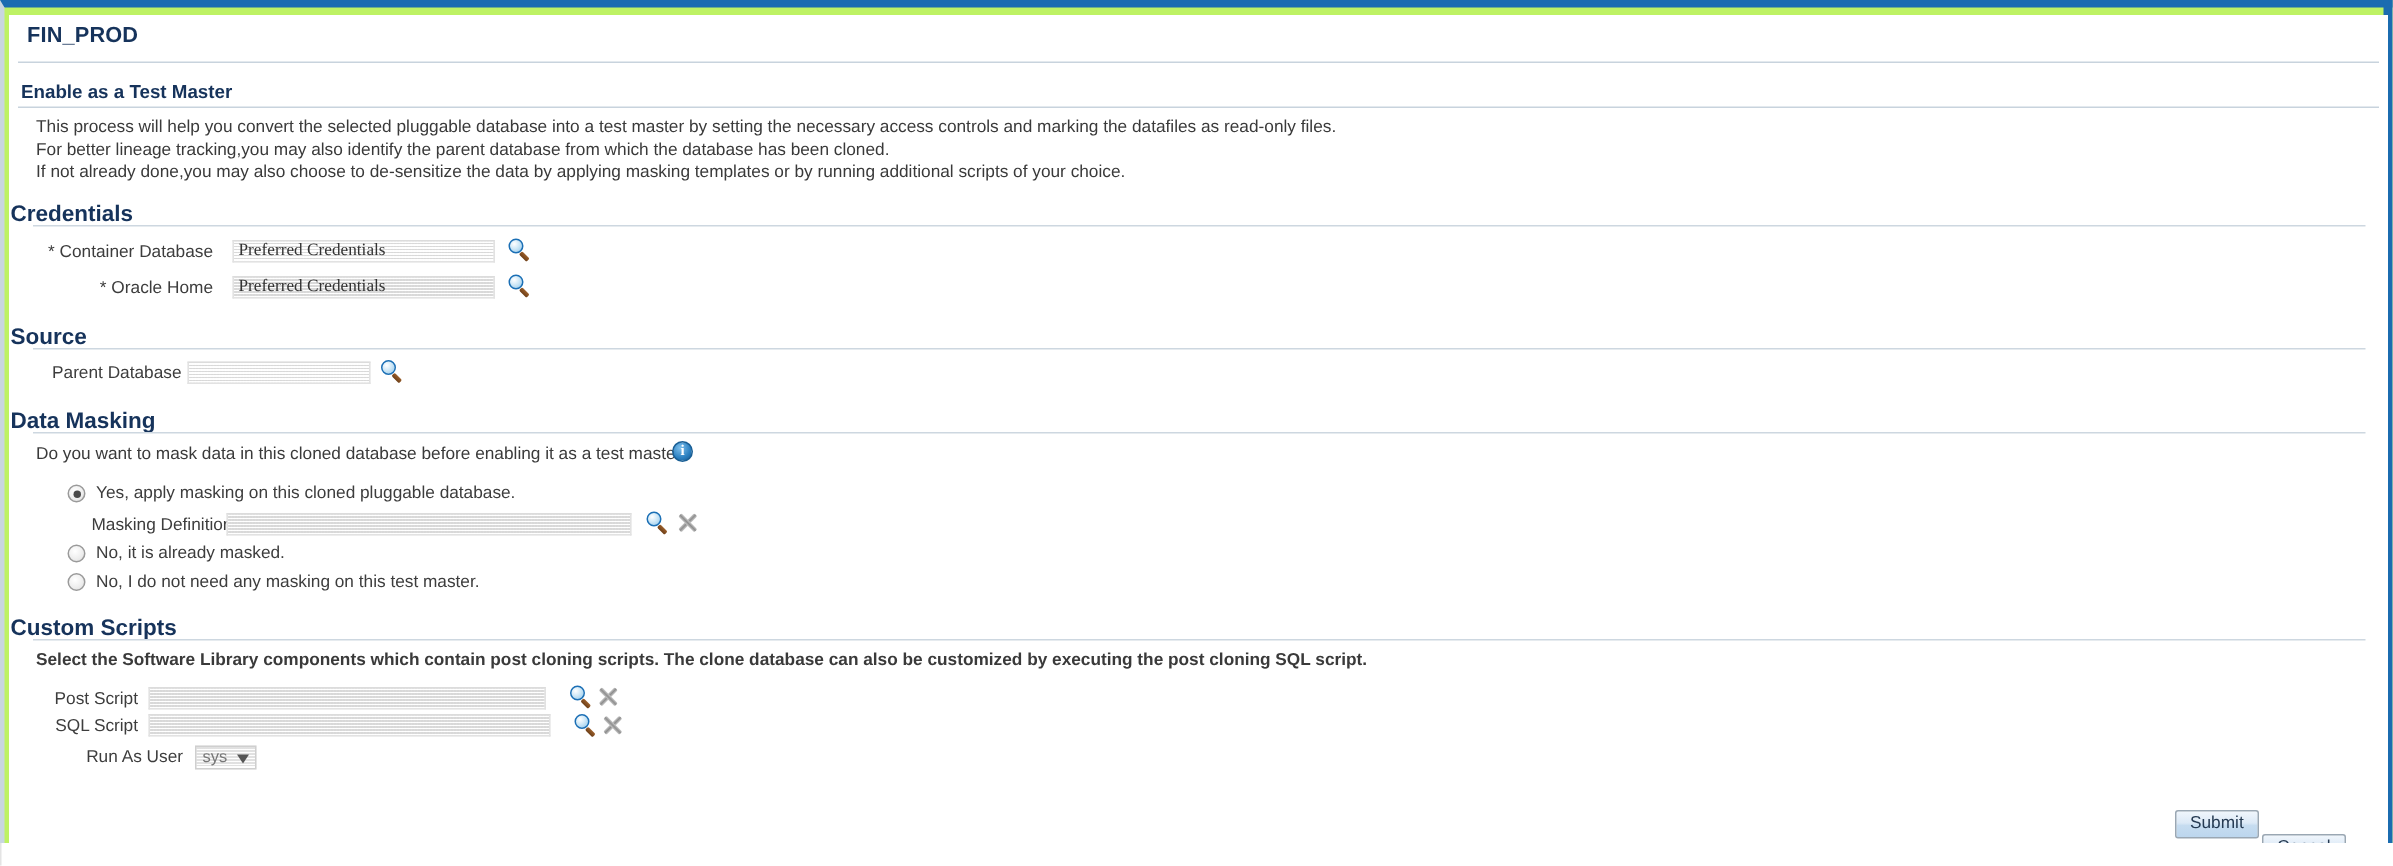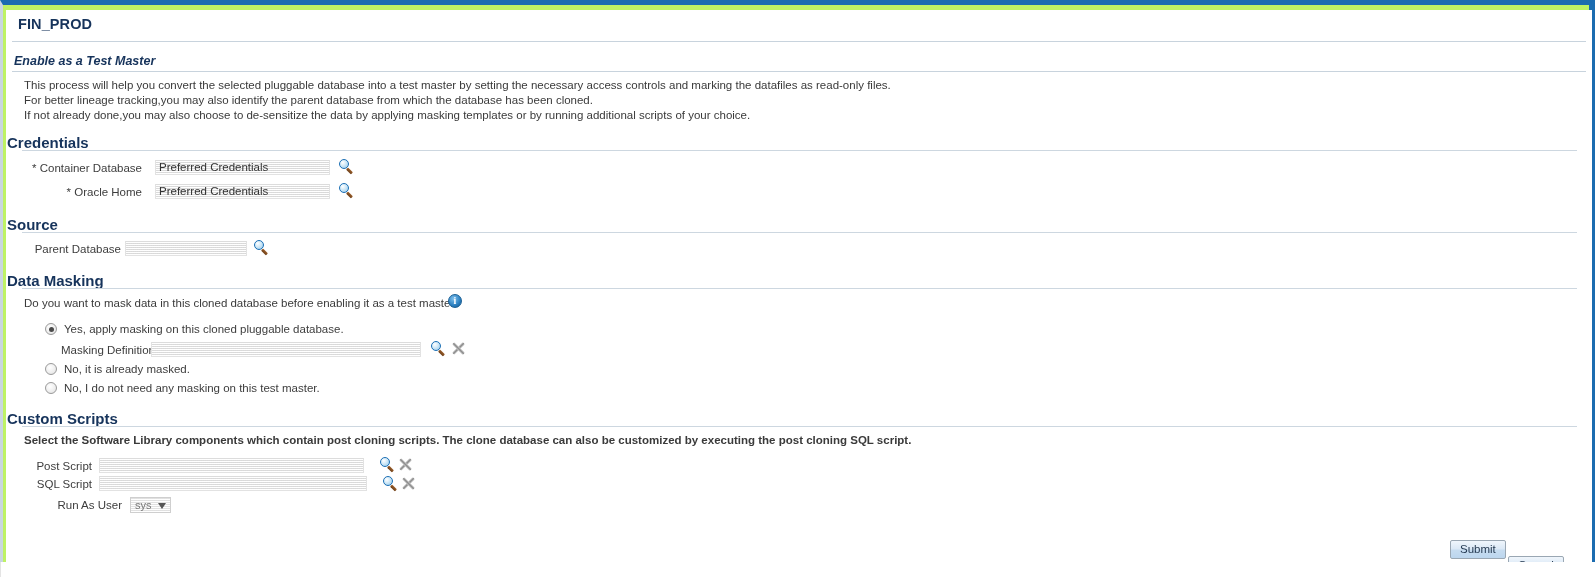--- a/index.html
+++ b/index.html
@@ -53,21 +53,20 @@
     background: #c8d3dd;
   }
 
   
   .subhead {
     position: absolute;
     left: 8px;
     font-size: 12.5px;
     font-weight: bold;
     color: #16335b;
-    font-style: italic;
   }
 
   
   .intro {
     position: absolute;
     left: 18px;
     font-size: 11.5px;
     color: #3a3a3a;
     line-height: 15.2px;
     white-space: nowrap;
@@ -117,20 +116,21 @@
         rgba(222,222,222,0.55) 1px,
         rgba(222,222,222,0.55) 2px);
     border: 1px solid #e2e2e2;
     border-top-color: #dcdcdc;
     font-size: 11.5px;
     color: #333333;
     line-height: 13px;
     padding: 0 3px;
     overflow: hidden;
     white-space: nowrap;
+    font-family: Liberation Serif, serif;
   }
 
   
   .mag {
     position: absolute;
     width: 16px;
     height: 16px;
   }
   .mag .lens {
     position: absolute;

